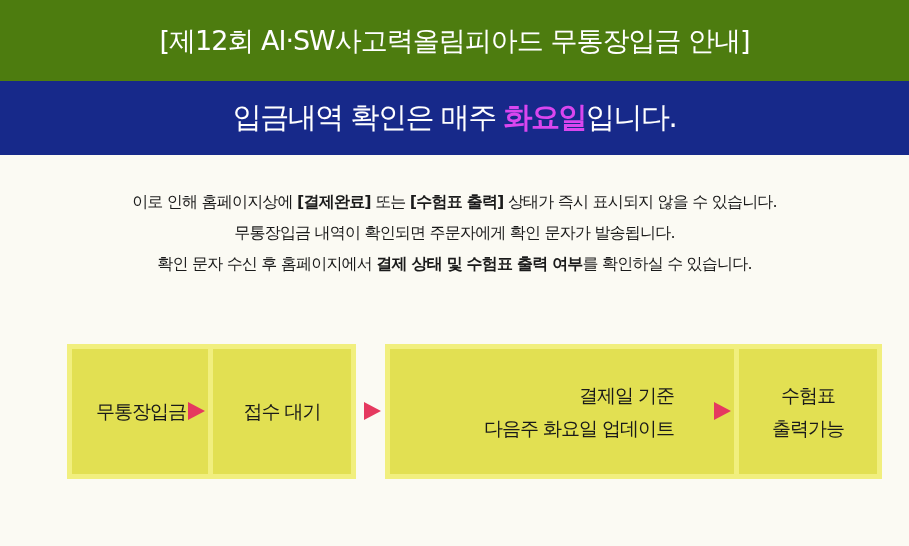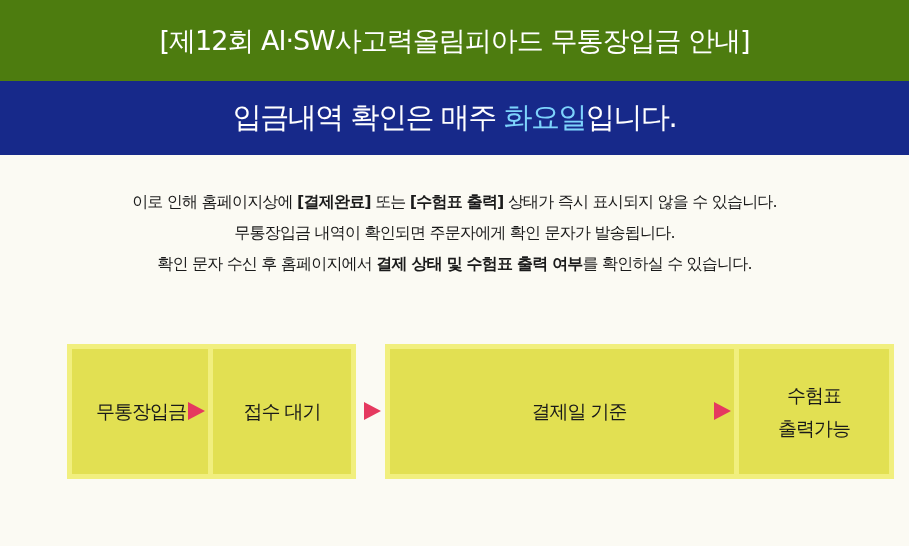--- a/index.html
+++ b/index.html
@@ -1,19 +1,19 @@
 <!DOCTYPE html>
 <html><head>
 <meta charset="utf-8">
 <style>
   html, body { margin:0; padding:0; }
   body { width:909px; height:546px; background:#fbfaf3; font-family:"DejaVu Sans", sans-serif; overflow:hidden; position:relative; }
   .green-bar { position:absolute; left:0; top:0; width:909px; height:81px; background:#4d7c0f; color:#fff; display:flex; align-items:center; justify-content:center; font-size:27px; letter-spacing:-1px; }
   .blue-bar { position:absolute; left:0; top:81px; width:909px; height:74px; background:#17298a; color:#fff; display:flex; align-items:center; justify-content:center; font-size:29px; letter-spacing:-1.5px; }
-  .blue-bar .hl { color:#7dd3fc; }
+  .blue-bar .hl { color:#d946ef;font-weight:bold; }
   .notice { position:absolute; left:0; top:186px; width:909px; text-align:center; color:#1a1a1a; font-size:16px; line-height:31px; letter-spacing:-0.8px; }
   .notice b { font-weight:bold; }
   .step { position:absolute; top:344px; height:135px; background:#e2e052; border:5px solid #f1ef7e; box-sizing:border-box; display:flex; align-items:center; justify-content:center; text-align:center; font-size:19px; line-height:33px; color:#1a1a1a; letter-spacing:-1px; }
   .arrow { position:absolute; top:402px; width:0; height:0; border-top:9px solid transparent; border-bottom:9px solid transparent; border-left:17px solid #e5395f; }
 </style>
 </head>
 <body>
 
 <div class="green-bar">
   <span>[제12회 AI·SW사고력올림피아드 무통장입금 안내]</span>
@@ -39,22 +39,23 @@
 <div class="step" style="left:208px;width:148px;">
   <div>
       <div>접수 대기</div>
     </div>
 </div>
 <div class="arrow" style="left:364px;"></div>
 
 <div class="step" style="left:385px;width:388px;text-align:right;">
   <div>
       <div>결제일 기준</div>
+      <div>다음주 화요일 업데이트</div>
     </div>
 </div>
 <div class="arrow" style="left:714px;"></div>
 
-<div class="step" style="left:734px;width:160px;">
+<div class="step" style="left:734px;width:148px;">
   <div>
       <div>수험표</div>
       <div>출력가능</div>
     </div>
 </div>
 
 </body></html>

